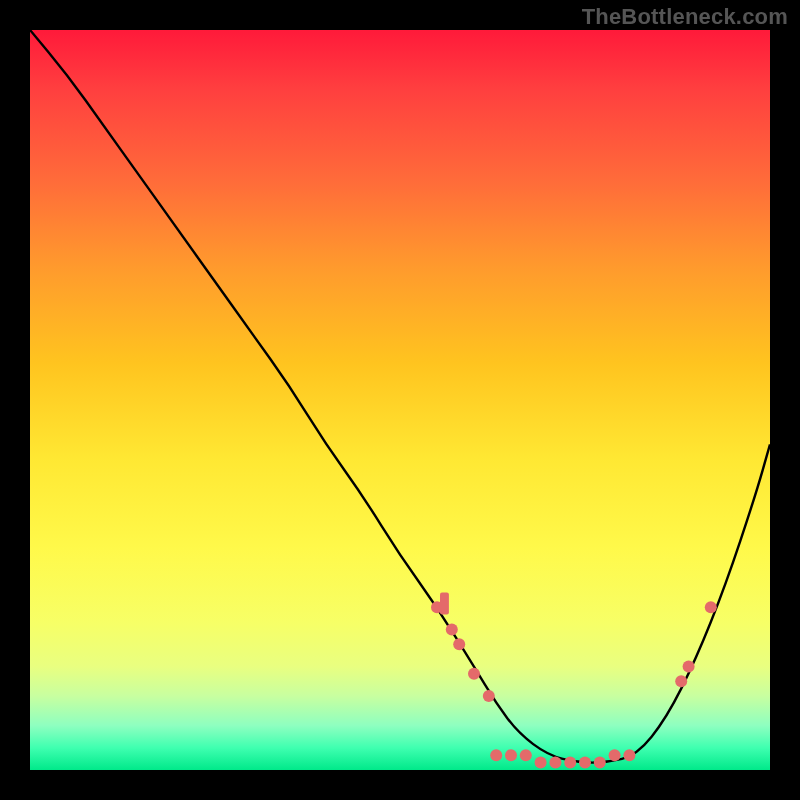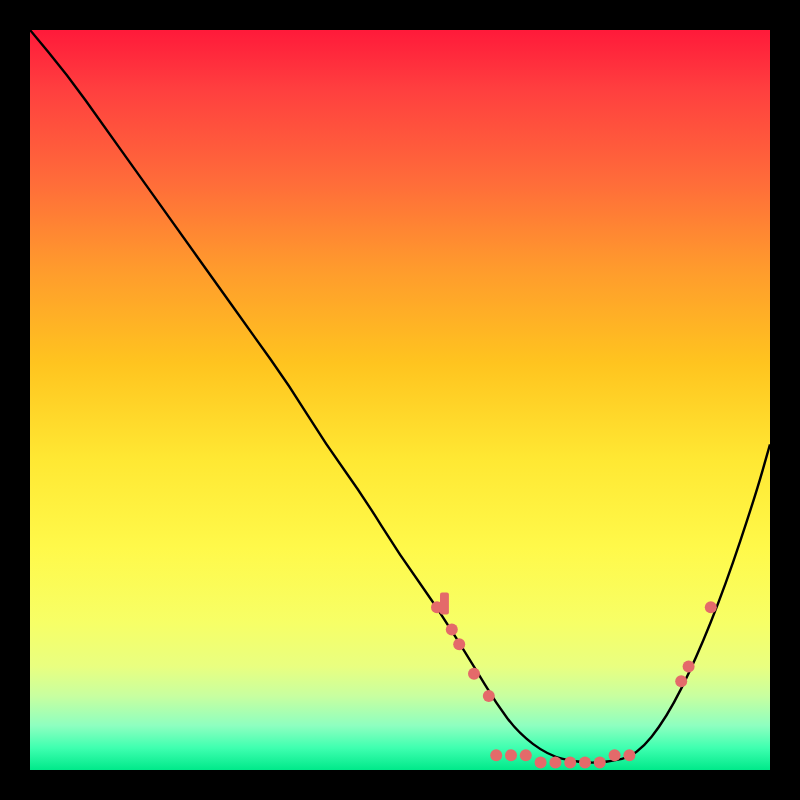--- a/index.html
+++ b/index.html
@@ -61,20 +61,21 @@
   }
   .barlet {
     fill: #e46a6a;
     stroke: none;
   }
 </style>
 </head>
 <body>
 
 <div class="wrap">
+  <div class="watermark">TheBottleneck.com</div>
   <div class="plot">
     <svg class="curve" viewBox="0 0 740 740" preserveAspectRatio="none">
       <path id="curve-path" fill="none" stroke="#000" stroke-width="2.4" d="M 0.0 0.0 Q 0.0 0.0 18.5 22.2 Q 37.0 44.4 55.5 70.3 Q 74.0 96.2 92.5 122.1 Q 111.0 148.0 129.5 173.9 Q 148.0 199.8 166.5 225.7 Q 185.0 251.6 203.5 277.5 Q 222.0 303.4 240.5 329.3 Q 259.0 355.2 277.5 384.8 Q 296.0 414.4 314.5 440.3 Q 333.0 466.2 351.5 495.8 Q 370.0 525.4 388.5 551.3 Q 407.0 577.2 425.5 606.8 Q 444.0 636.4 455.1 654.9 Q 466.2 673.4 477.3 688.2 Q 488.4 703.0 503.2 714.1 Q 518.0 725.2 532.8 728.9 Q 547.6 732.6 562.4 732.6 Q 577.2 732.6 592.0 728.9 Q 606.8 725.2 621.6 706.7 Q 636.4 688.2 651.2 658.6 Q 666.0 629.0 680.8 592.0 Q 695.6 555.0 710.4 510.6 Q 725.2 466.2 732.6 440.3 T 740.0 414.4"></path>
       <g id="dots">
           <circle cx="407.0" cy="577.2" r="6" class="dot"></circle>
           <circle cx="421.8" cy="599.4" r="6" class="dot"></circle>
           <circle cx="429.2" cy="614.2" r="6" class="dot"></circle>
           <circle cx="444.0" cy="643.8" r="6" class="dot"></circle>
           <circle cx="458.8" cy="666.0" r="6" class="dot"></circle>
           <circle cx="466.2" cy="725.2" r="6" class="dot"></circle>

